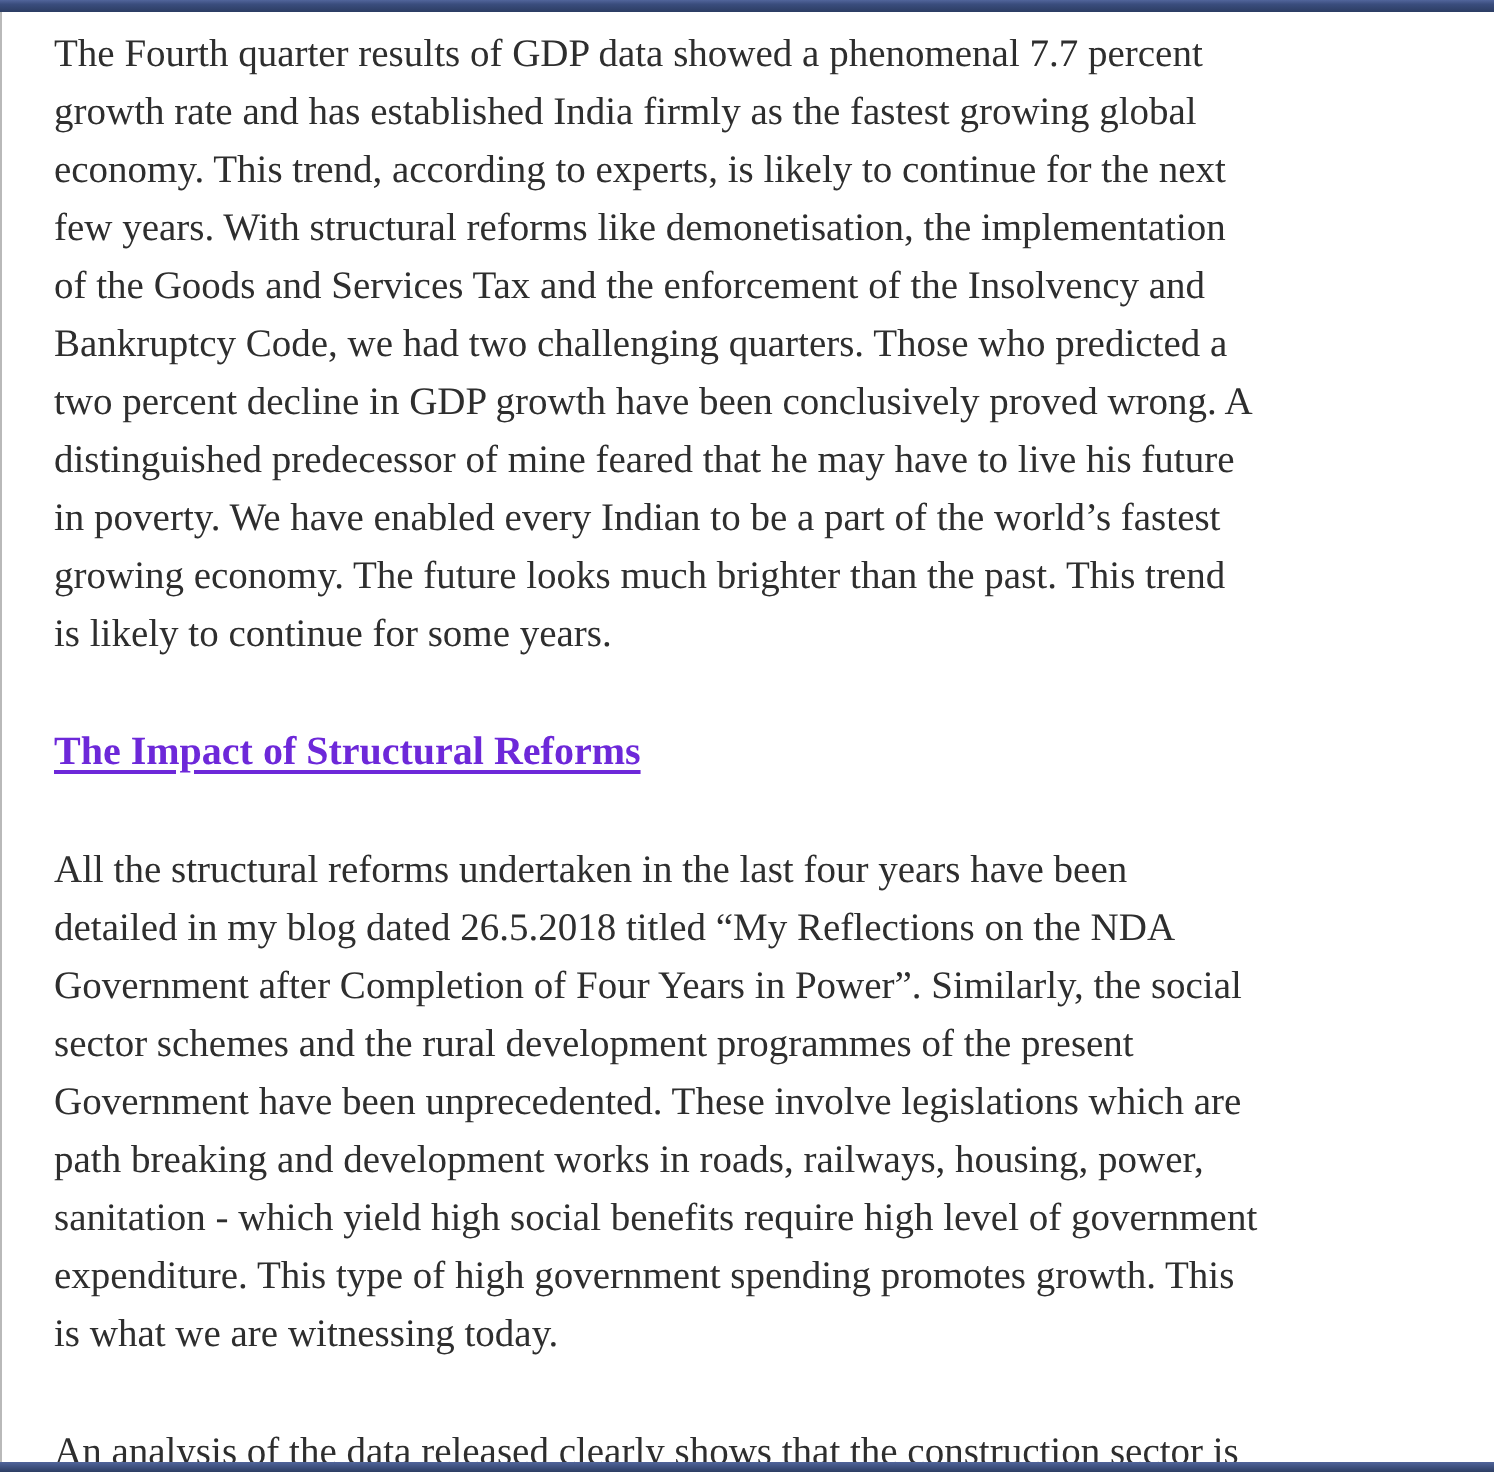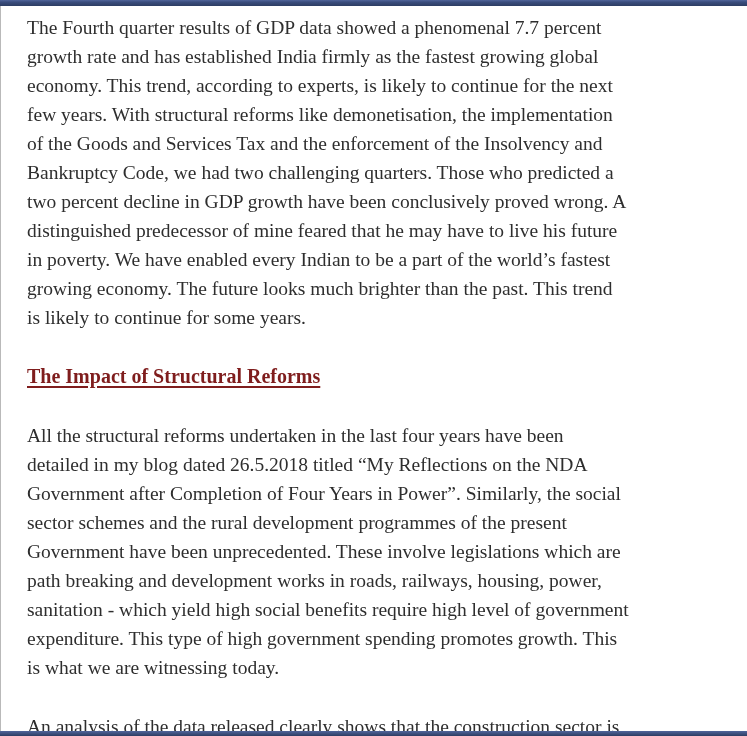--- a/index.html
+++ b/index.html
@@ -42,21 +42,21 @@
     margin: 0 0 30px 0;
     text-align: left;
   }
   .content h2 {
     font-size: 20px;
     line-height: 29px;
     font-weight: bold;
     text-decoration: underline;
     text-underline-offset: 3px;
     margin: 0 0 30px 0;
-    color: #7f1d1d;
+    color: #6d28d9;
   }
 </style>
 </head>
 <body>
 
 <div class="top-bar"></div>
 
 <div class="content">
   <p>The Fourth quarter results of GDP data showed a phenomenal 7.7 percent growth rate and has established India firmly as the fastest growing global economy. This trend, according to experts, is likely to continue for the next few years. With structural reforms like demonetisation, the implementation of the Goods and Services Tax and the enforcement of the Insolvency and Bankruptcy Code, we had two challenging quarters. Those who predicted a two percent decline in GDP growth have been conclusively proved wrong. A distinguished predecessor of mine feared that he may have to live his future in poverty. We have enabled every Indian to be a part of the world’s fastest growing economy. The future looks much brighter than the past. This trend is likely to continue for some years.</p>
 

